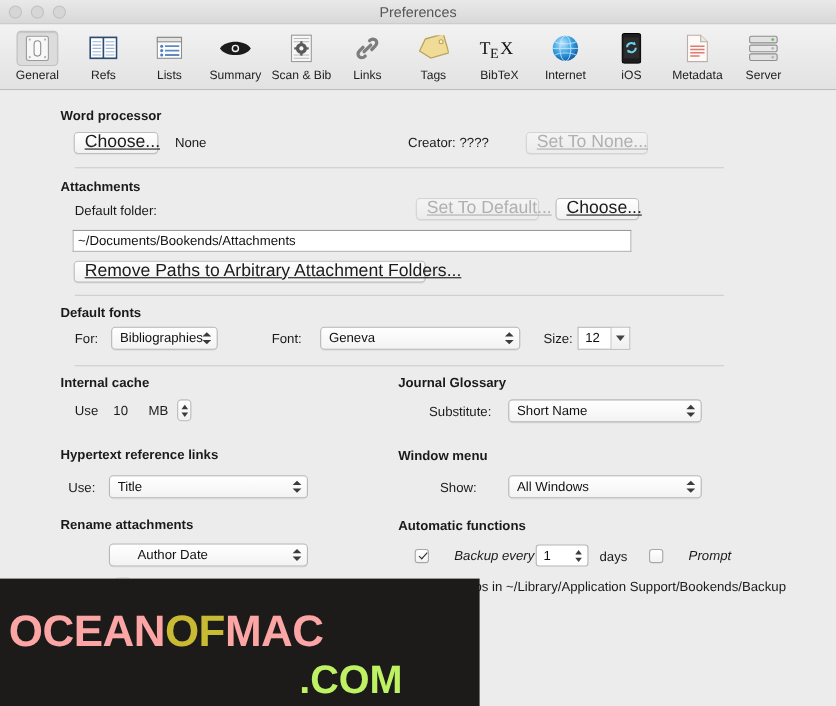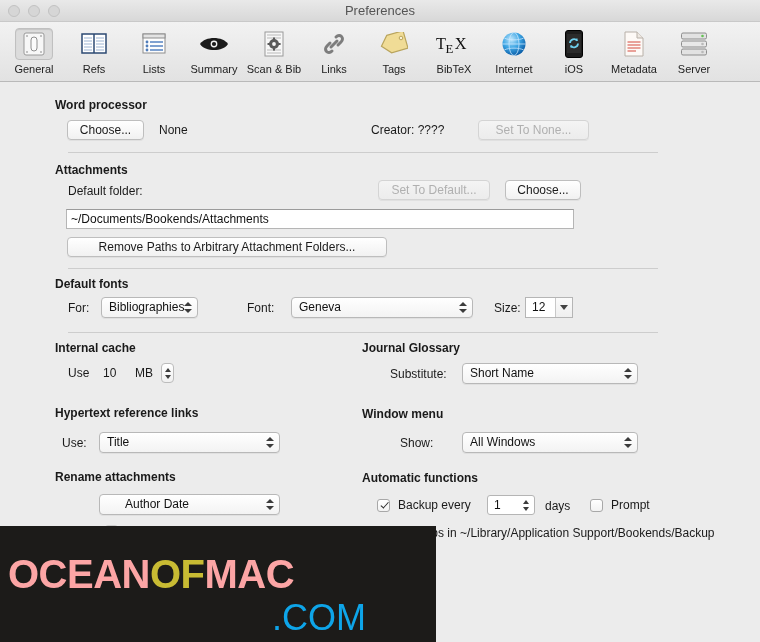--- a/index.html
+++ b/index.html
@@ -88,26 +88,27 @@
     position: absolute;
     height: 1px; background: #cdcdcd;
   }
 
   
   .btn {
     position: absolute;
     background: linear-gradient(to bottom, #ffffff, #f1f1f1);
     border: 1px solid #bebebe;
     border-radius: 4px;
-    font-size: 12px; color: #1b1b1b;
+    font-size: 16px; color: #1b1b1b;
     height: 20px; line-height: 18px;
     text-align: center;
     padding: 0 9px;
     box-shadow: 0 1px 0 rgba(0,0,0,.05);
     white-space: nowrap;
+    text-decoration: underline;
   }
   .btn.disabled { color: #b0b0b0; background: linear-gradient(to bottom,#f4f4f4,#ececec); border-color: #d4d4d4;}
 
   
   .tfield {
     position: absolute;
     background: #fff;
     border: 1px solid #b5b5b5;
     border-top-color: #9b9b9b;
     height: 20px; line-height: 18px;
@@ -196,23 +197,24 @@
     gap: 3px;
   }
   .numfield .st i { display: block; width: 0; height: 0;
     border-left: 3px solid transparent; border-right: 3px solid transparent; }
   .numfield .st i.up { border-bottom: 4px solid #3b3b3b; }
   .numfield .st i.dn { border-top: 4px solid #3b3b3b; }
 
   
   .cbx {
     position: absolute;
-    display: flex; align-items: center; gap: 8px;
+    display: flex; align-items: center; gap: 23px;
     font-size: 12px; color: #1a1a1a;
     white-space: nowrap;
+    font-style: italic;
   }
   .cbx .box {
     width: 13px; height: 13px;
     border: 1px solid #a8a8a8;
     border-radius: 3px;
     background: linear-gradient(to bottom,#ffffff,#f2f2f2);
     display: flex; align-items: center; justify-content: center;
     flex: none;
   }
   .cbx .box.checked::after {
@@ -239,22 +241,22 @@
     font-size: 40px; font-weight: bold;
     letter-spacing: -0.5px;
     line-height: 1;
     white-space: nowrap;
   }
   #wm-line1 .w { color: #fca5a5; }
   #wm-line1 .y { color: #c8bb33; }
   #wm-line2 {
     position: absolute;
     left: 272px; top: 74px;
-    font-size: 36px; font-weight: normal;
-    color: #0ea5e9;
+    font-size: 36px; font-weight: bold;
+    color: #bef264;
     line-height: 1;
     white-space: nowrap;
   }
 </style>
 </head>
 <body>
 
 <div id="window">
 
   <div id="titlebar">

